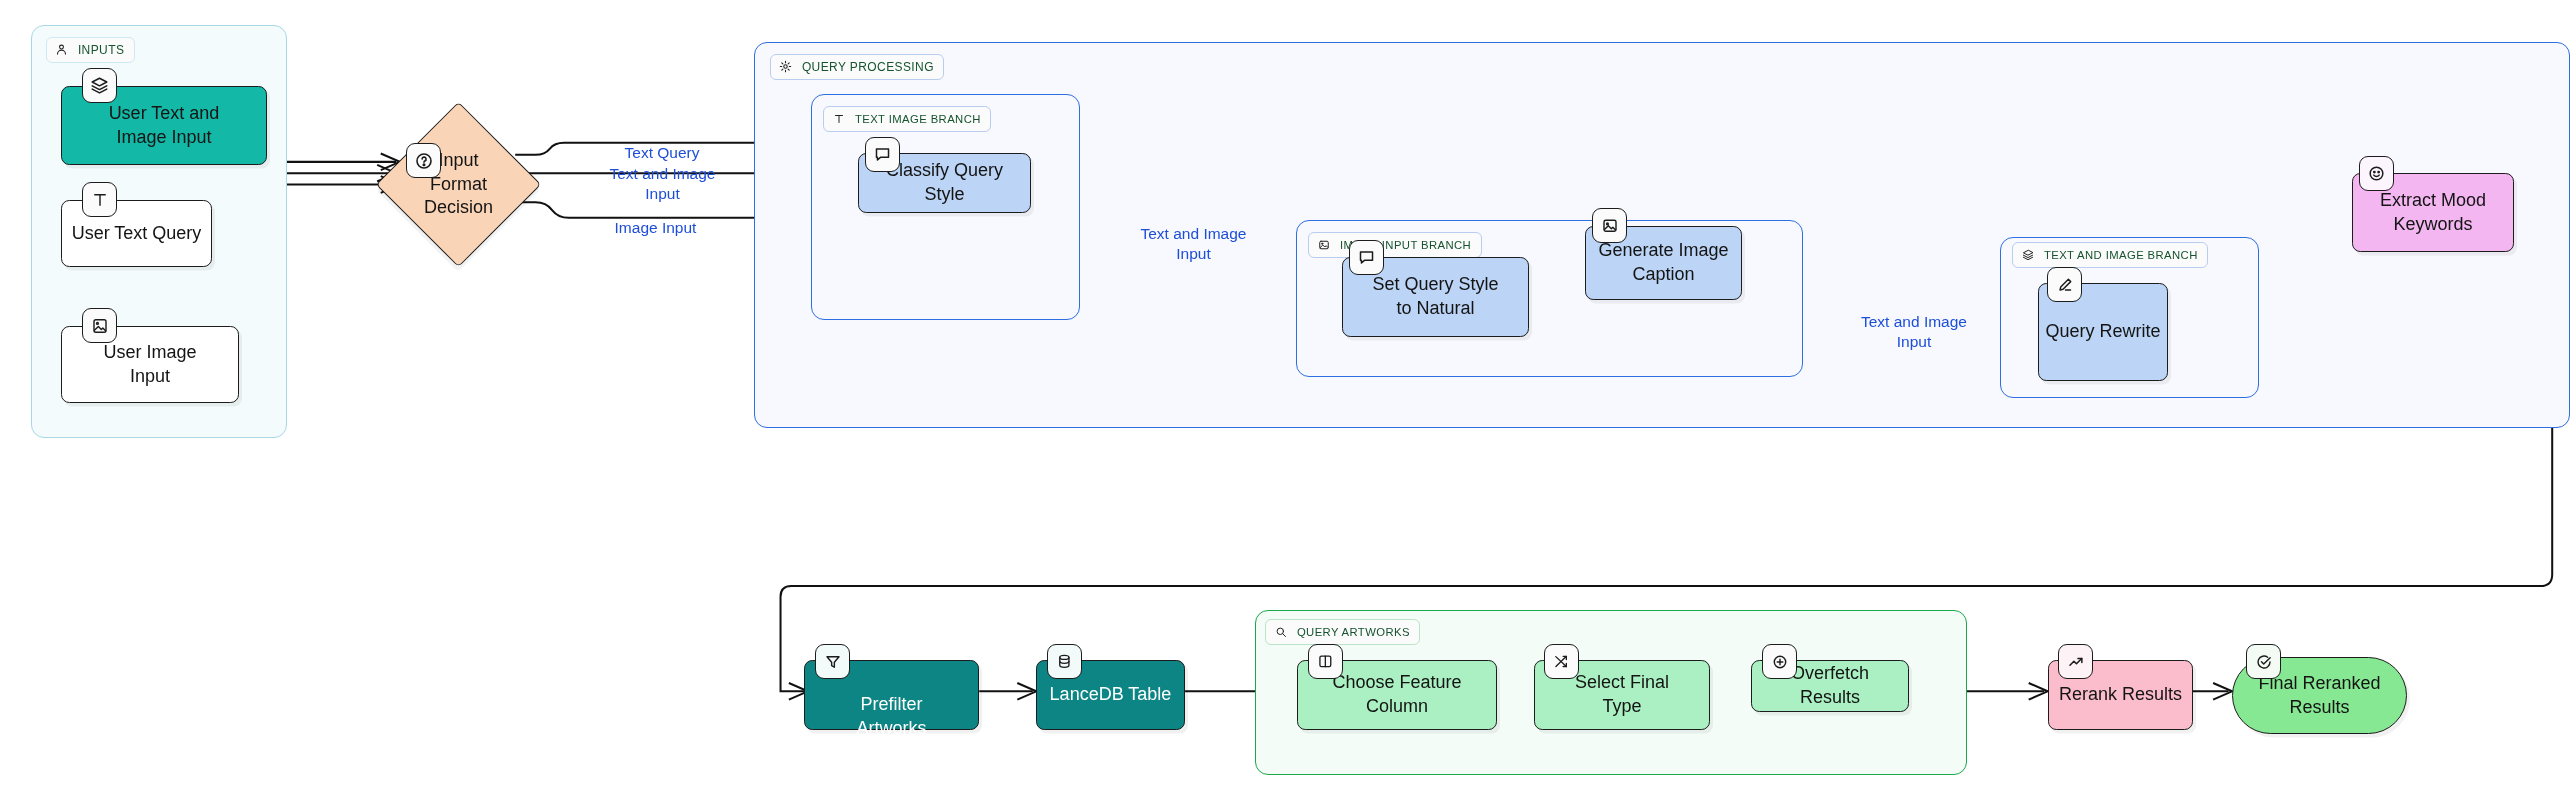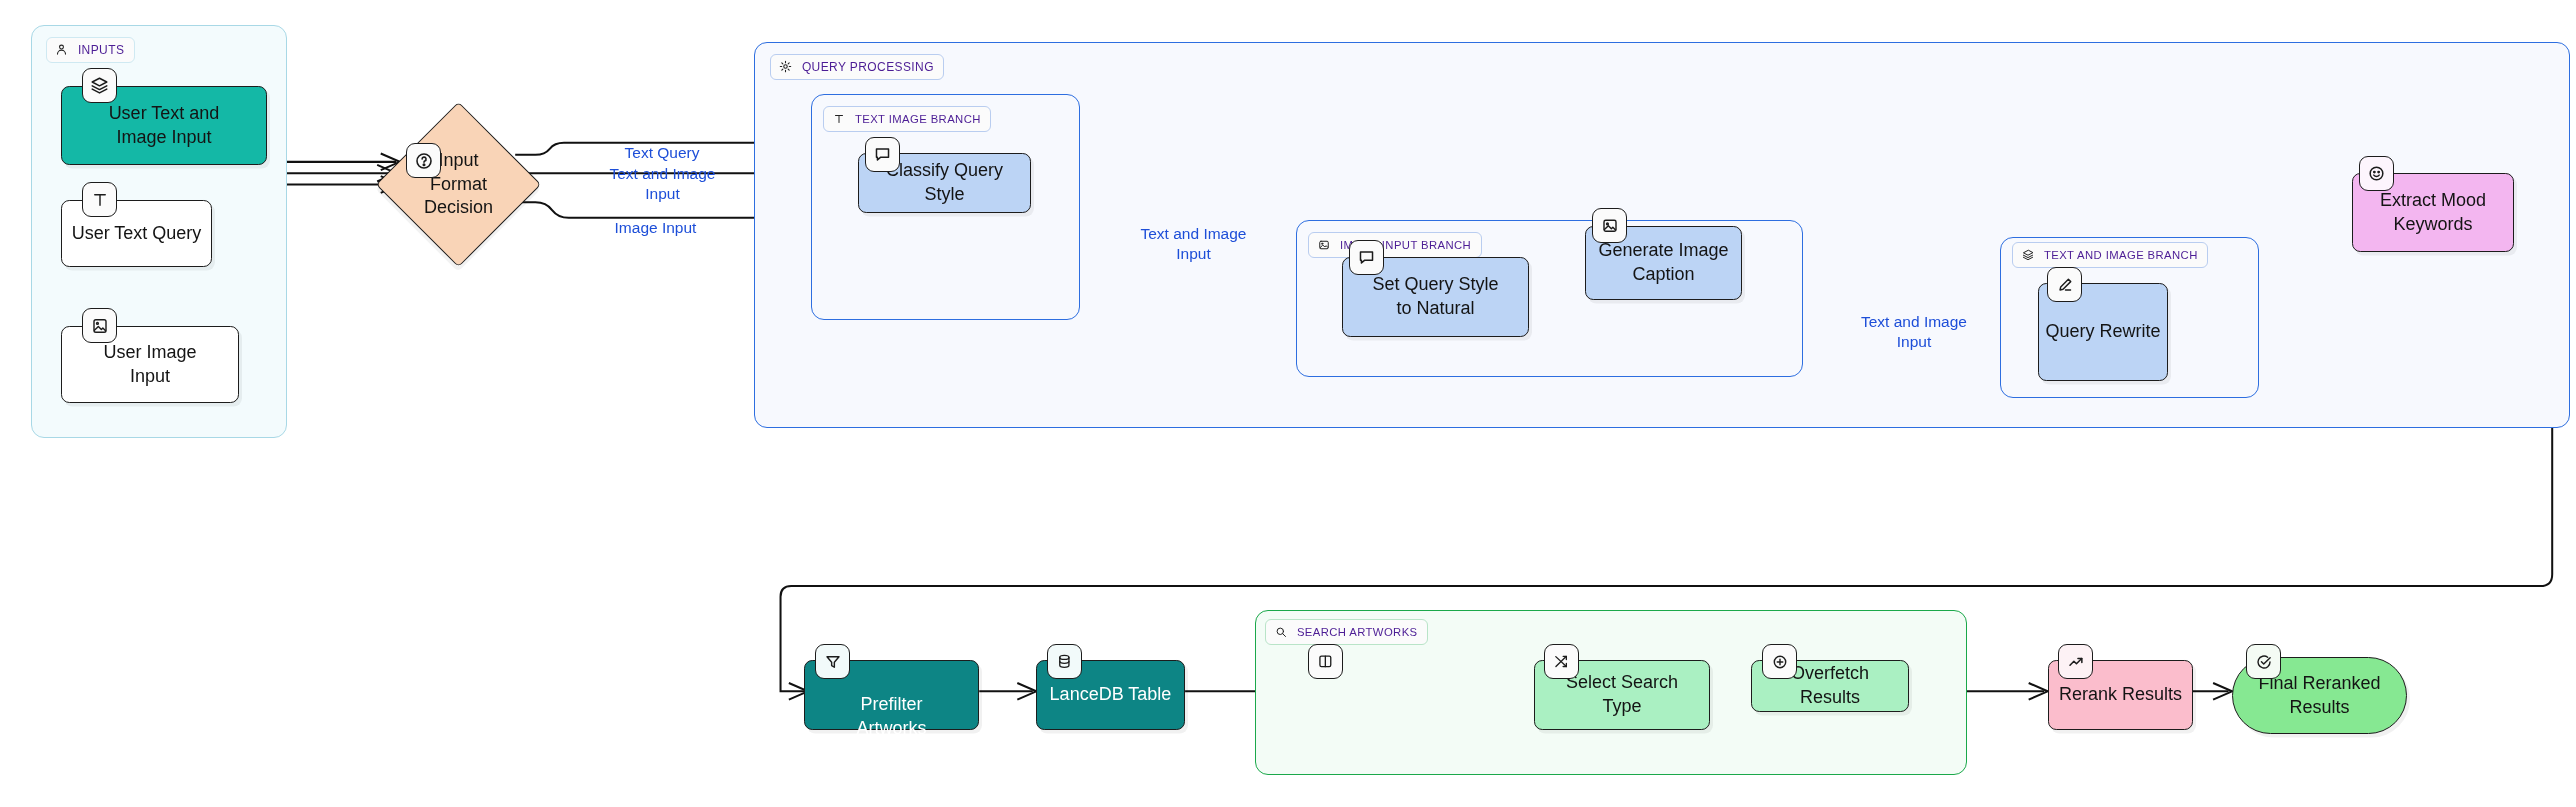--- a/index.html
+++ b/index.html
@@ -4,21 +4,21 @@
 <style>
   html,body{margin:0;padding:0;background:#ffffff;}
   body{font-family:"Liberation Sans","DejaVu Sans",sans-serif;}
   #canvas{position:relative;width:2576px;height:808px;background:#ffffff;overflow:hidden;}
   #edges{position:absolute;left:0;top:0;width:2576px;height:808px;}
 
   
   .sg{position:absolute;border-radius:13px;box-sizing:border-box;}
   .sg-label{position:absolute;display:flex;align-items:center;gap:8.3px;
             background:#fbfbfb;border-radius:6px;padding:4.2px 9.5px 4.2px 7.1px;
-            font-size:12px;letter-spacing:0.4px;color:#4c1d95;white-space:nowrap;
+            font-size:12px;letter-spacing:0.4px;color:#14532d;white-space:nowrap;
             box-sizing:border-box;}
   .sg-label .gl{display:inline-flex;width:15.5px;height:15.5px;align-items:center;justify-content:center;}
 
   
   .node{position:absolute;box-sizing:border-box;display:flex;align-items:center;
         justify-content:center;text-align:center;border:1.8px solid #1c1c1c;
         border-radius:8.3px;font-size:18px;line-height:1.32;color:#141414;
         padding:3.6px 6px;box-shadow:3px 3.6px 0 0 rgba(0,0,0,.055);}
   .node .lbl{display:block;}
   .badge{position:absolute;width:35px;height:35px;border:1.8px solid #1c1c1c;
@@ -164,21 +164,21 @@
   </div>
 
   <div class="sg" style="left:1255px;top:610px;width:712px;height:165px;background:#f3fcf6;border:1.8px solid #1aa84a;"></div>
   <div class="sg-label" style="left:1265px;top:619px;border:1.2px solid #b9e4c8;font-size:11.3px;">
     <span class="gl">
       <svg width="12" height="12" viewBox="0 0 24 24" fill="none" stroke="#222" stroke-width="2" stroke-linecap="round">
         <circle cx="10.6" cy="10.6" r="6.4"></circle>
           <path d="M15.4 15.4 21 21"></path>
       </svg>
     </span>
-    <span>SEARCH ARTWORKS</span>
+    <span>QUERY ARTWORKS</span>
   </div>
 
   <div class="badge" style="left:82px;top:68px;background:#fbfbfb;">
     <svg width="19" height="19" viewBox="0 0 24 24" fill="none" stroke="#1c1c1c" stroke-width="1.9" stroke-linecap="round" stroke-linejoin="round">
       <path d="M12 2.8 2.8 7.6 12 12.4l9.2-4.8z"></path>
         <path d="M2.8 12.4 12 17.2l9.2-4.8"></path>
         <path d="M2.8 16.6 12 21.4l9.2-4.8"></path>
     </svg>
   </div>
   <div class="node" style="left:61px;top:86px;width:206px;height:79px;background:#14b8a6;">
@@ -296,29 +296,33 @@
   <div class="node" style="left:1036px;top:660px;width:149px;height:70px;background:#0d8585;color:#ffffff;">
     <span class="lbl" style="white-space:pre-line;color:#ffffff;">LanceDB Table</span>
   </div>
 
   <div class="badge" style="left:1308px;top:644px;background:#fbfbfb;">
     <svg width="16.7" height="16.7" viewBox="0 0 24 24" fill="none" stroke="#1c1c1c" stroke-width="1.9" stroke-linecap="round" stroke-linejoin="round">
       <rect x="4.2" y="4.4" width="15.6" height="15.2" rx="2.2"></rect>
         <path d="M12 4.4v15.2"></path>
     </svg>
   </div>
+  <div class="node" style="left:1297px;top:660px;width:200px;height:70px;background:#aaf0c2;">
+    <span class="lbl" style="white-space:pre-line;">Choose Feature
+Column</span>
+  </div>
 
   <div class="badge" style="left:1544px;top:644px;background:#fbfbfb;">
     <svg width="16.7" height="16.7" viewBox="0 0 24 24" fill="none" stroke="#1c1c1c" stroke-width="1.9" stroke-linecap="round" stroke-linejoin="round">
       <path d="M4 5.2 19.2 19.4M19.2 4.8 4.2 19.4"></path>
       <path d="M14.6 4.8h4.6v4.6M14.6 19.4h4.6v-4.6"></path>
     </svg>
   </div>
   <div class="node" style="left:1534px;top:660px;width:176px;height:70px;background:#aaf0c2;">
-    <span class="lbl" style="white-space:pre-line;">Select Search
+    <span class="lbl" style="white-space:pre-line;">Select Final
 Type</span>
   </div>
 
   <div class="badge" style="left:1762px;top:644px;background:#fbfbfb;">
     <svg width="18" height="18" viewBox="0 0 24 24" fill="none" stroke="#1c1c1c" stroke-width="1.9" stroke-linecap="round" stroke-linejoin="round">
       <circle cx="12" cy="12" r="7.6"></circle>
         <path d="M12 8.3v7.4M8.3 12h7.4"></path>
     </svg>
   </div>
   <div class="node" style="left:1751px;top:660px;width:158px;height:52px;background:#aaf0c2;">

